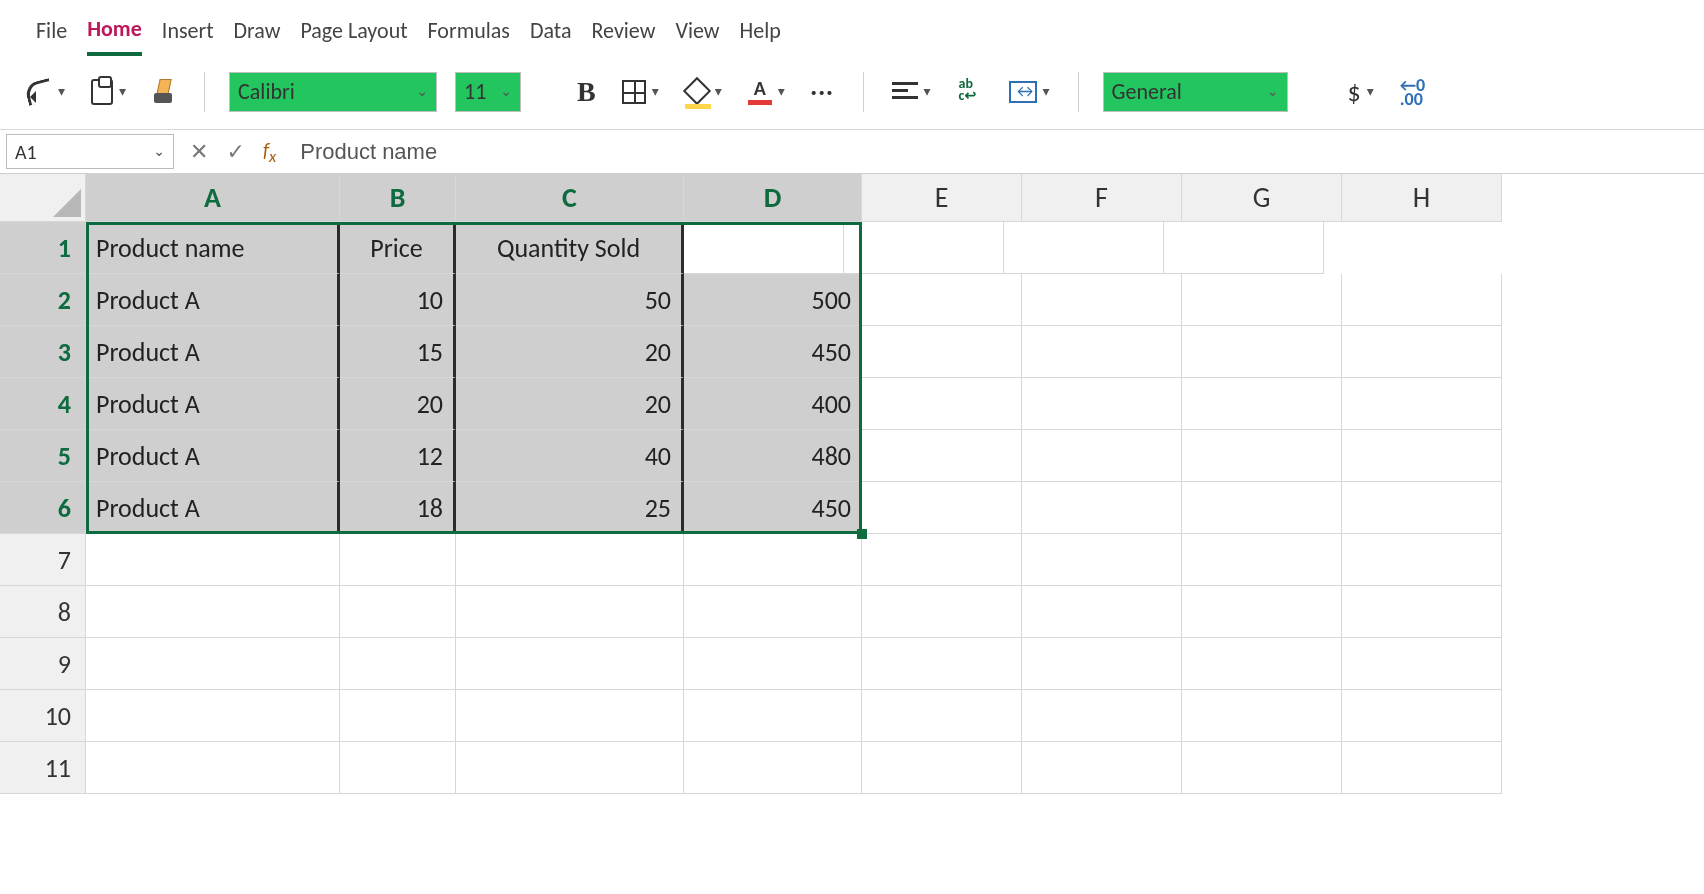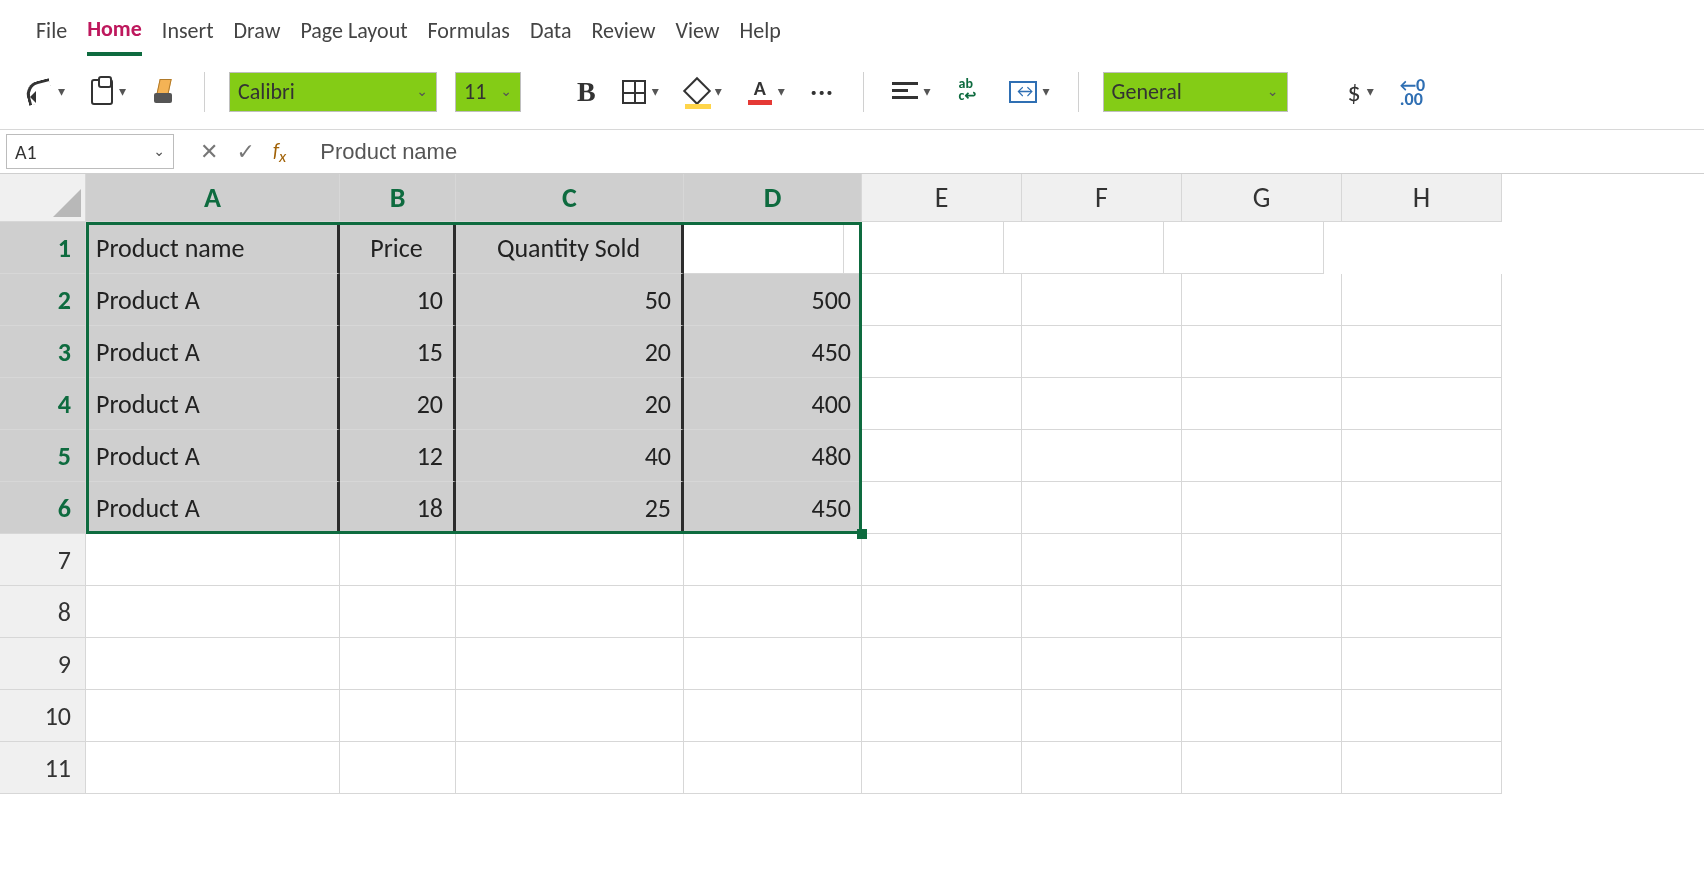--- a/index.html
+++ b/index.html
@@ -57,21 +57,21 @@
     margin-left: 2px;
   }
   .sep {
     width: 1px;
     height: 40px;
     background: #d0d0d0;
     margin: 0 6px;
   }
   .font-select, .size-select, .numfmt-select {
     border: 1px solid #bfbfbf;
-    background: #84cc16;
+    background: #22c55e;
     font-size: 22px;
     height: 40px;
     padding: 0 8px;
     display: flex;
     align-items: center;
     justify-content: space-between;
     cursor: pointer;
   }
   .font-select { width: 208px; }
   .size-select { width: 66px; }
@@ -120,21 +120,20 @@
   .merge-ico::before{content:"↔";position:absolute;left:3px;top:-3px;color:#2f6fb3;font-size:18px;}
   .dollar-ico{font-size:26px;font-weight:500;}
   .dec-ico{font-size:18px;color:#2f6fb3;font-weight:600;line-height:14px;}
 
   
   .fx-row{
     display:flex;
     align-items:stretch;
     height:44px;
     border-bottom:1px solid #cfcfcf;
-    gap:10px;
   }
   .namebox{
     width:168px;
     border:1px solid #bcbcbc;
     margin:4px 0 4px 6px;
     display:flex;
     align-items:center;
     justify-content:space-between;
     padding:0 8px;
     font-size:20px;

